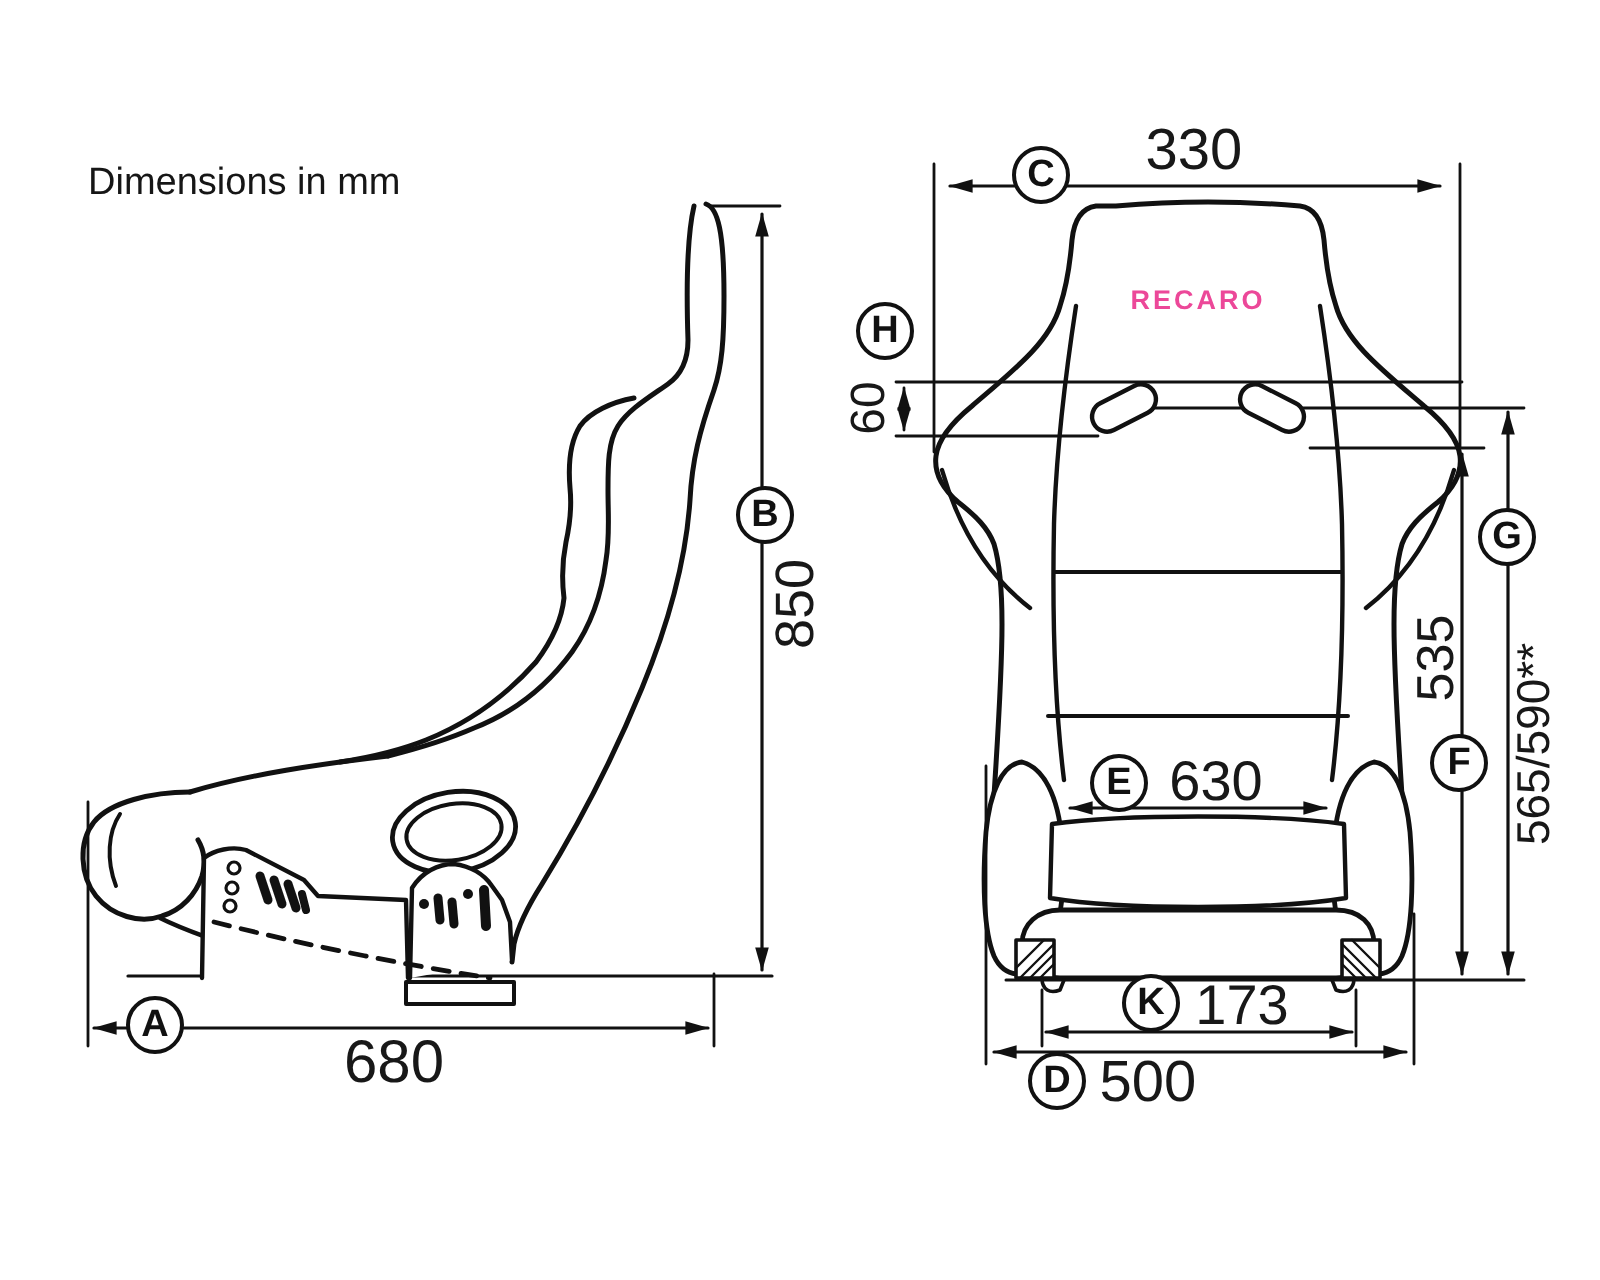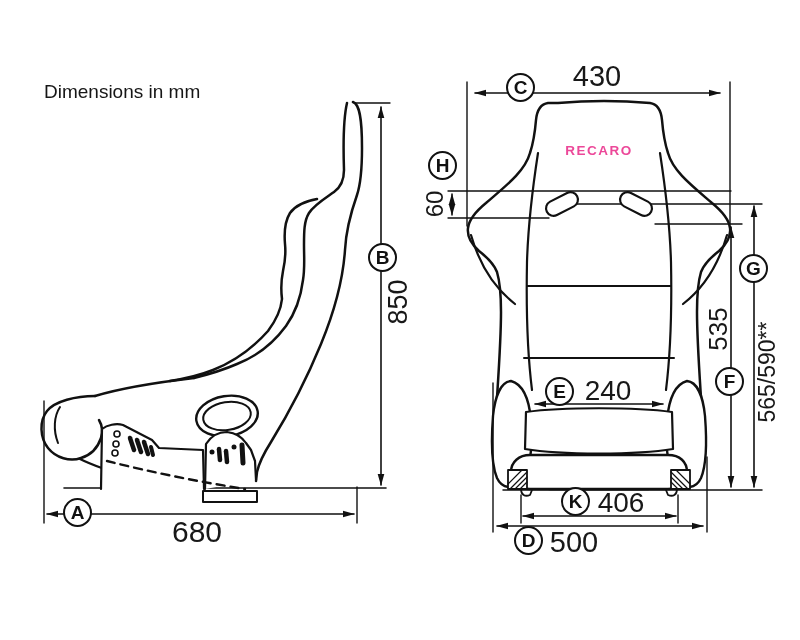--- a/index.html
+++ b/index.html
@@ -152,21 +152,21 @@
 <div class="lbl-circle" style="left:506px;top:73px;">C</div>
 <div class="lbl-circle" style="left:428px;top:151px;">H</div>
 <div class="lbl-circle" style="left:739px;top:254px;">G</div>
 <div class="lbl-circle" style="left:715px;top:367px;">F</div>
 <div class="lbl-circle" style="left:545px;top:377px;">E</div>
 <div class="lbl-circle" style="left:561px;top:487px;">K</div>
 <div class="lbl-circle" style="left:514px;top:526px;">D</div>
 
 <div class="dim-num" style="left:197px;top:532px;font-size:30px;">680</div>
 <div class="dim-num rot" style="left:398px;top:302px;font-size:27px;">850</div>
-<div class="dim-num" style="left:597px;top:76px;font-size:29px;">430</div>
+<div class="dim-num" style="left:597px;top:76px;font-size:29px;">330</div>
 <div class="dim-num rot" style="left:435px;top:204px;font-size:24px;">60</div>
 <div class="dim-num rot" style="left:767px;top:372px;font-size:23px;">565/590**</div>
 <div class="dim-num rot" style="left:718px;top:329px;font-size:26px;">535</div>
-<div class="dim-num" style="left:608px;top:391px;font-size:28px;">240</div>
-<div class="dim-num" style="left:621px;top:503px;font-size:28px;">406</div>
+<div class="dim-num" style="left:608px;top:391px;font-size:28px;">630</div>
+<div class="dim-num" style="left:621px;top:503px;font-size:28px;">173</div>
 <div class="dim-num" style="left:574px;top:542px;font-size:29px;text-align:right;">500</div>
 
 </div>
 
 </body></html>

